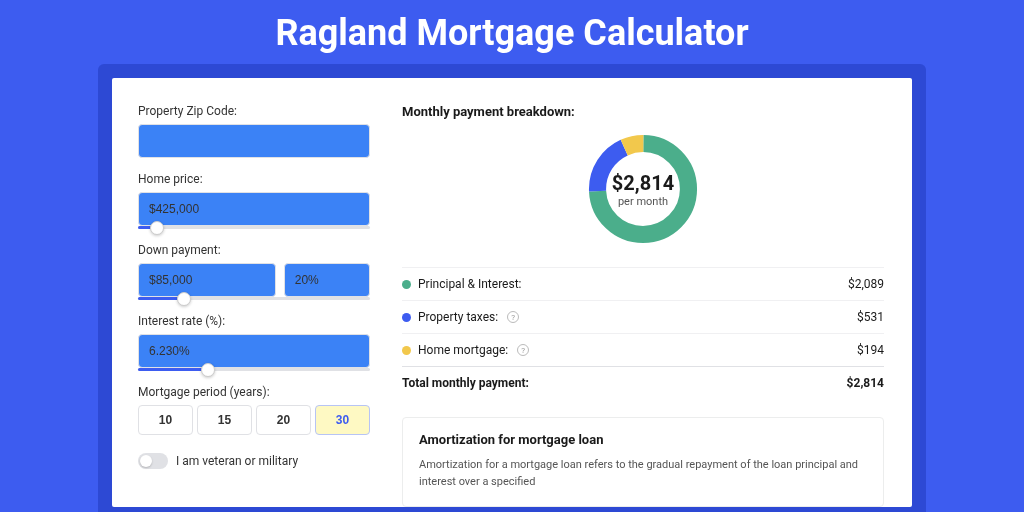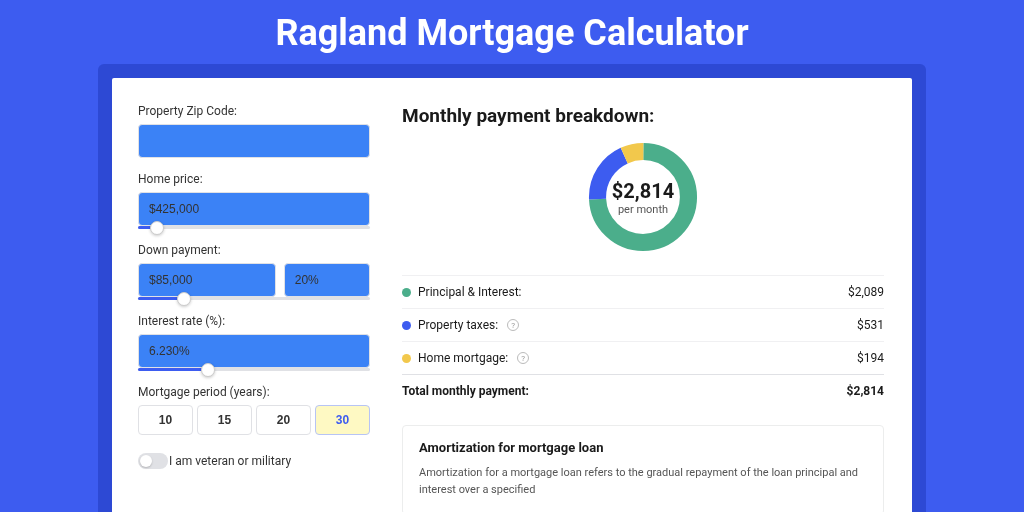--- a/index.html
+++ b/index.html
@@ -113,21 +113,21 @@
     font-weight: 600;
   }
   .period-btn.active {
     background: #fef9c3;
     border-color: #b7c4f5;
     color: #3d5cf0;
   }
   .toggle-row {
     display: flex;
     align-items: center;
-    gap: 1px;
+    gap: 8px;
     margin-top: 18px;
   }
   .toggle {
     width: 30px;
     height: 16px;
     background: #e0e1e5;
     border-radius: 10px;
     position: relative;
     cursor: pointer;
   }
@@ -138,21 +138,21 @@
     height: 12px;
     background: #fff;
     border-radius: 50%;
     top: 2px;
     left: 2px;
     box-shadow: 0 1px 2px rgba(0,0,0,0.2);
   }
 
   .section-title {
     font-weight: 700;
-    font-size: 19px;
+    font-size: 13px;
     margin-bottom: 10px;
   }
   .donut-wrap {
     display: flex;
     justify-content: center;
     margin: 4px 0 18px;
     position: relative;
   }
   .donut-center {
     position: absolute;

